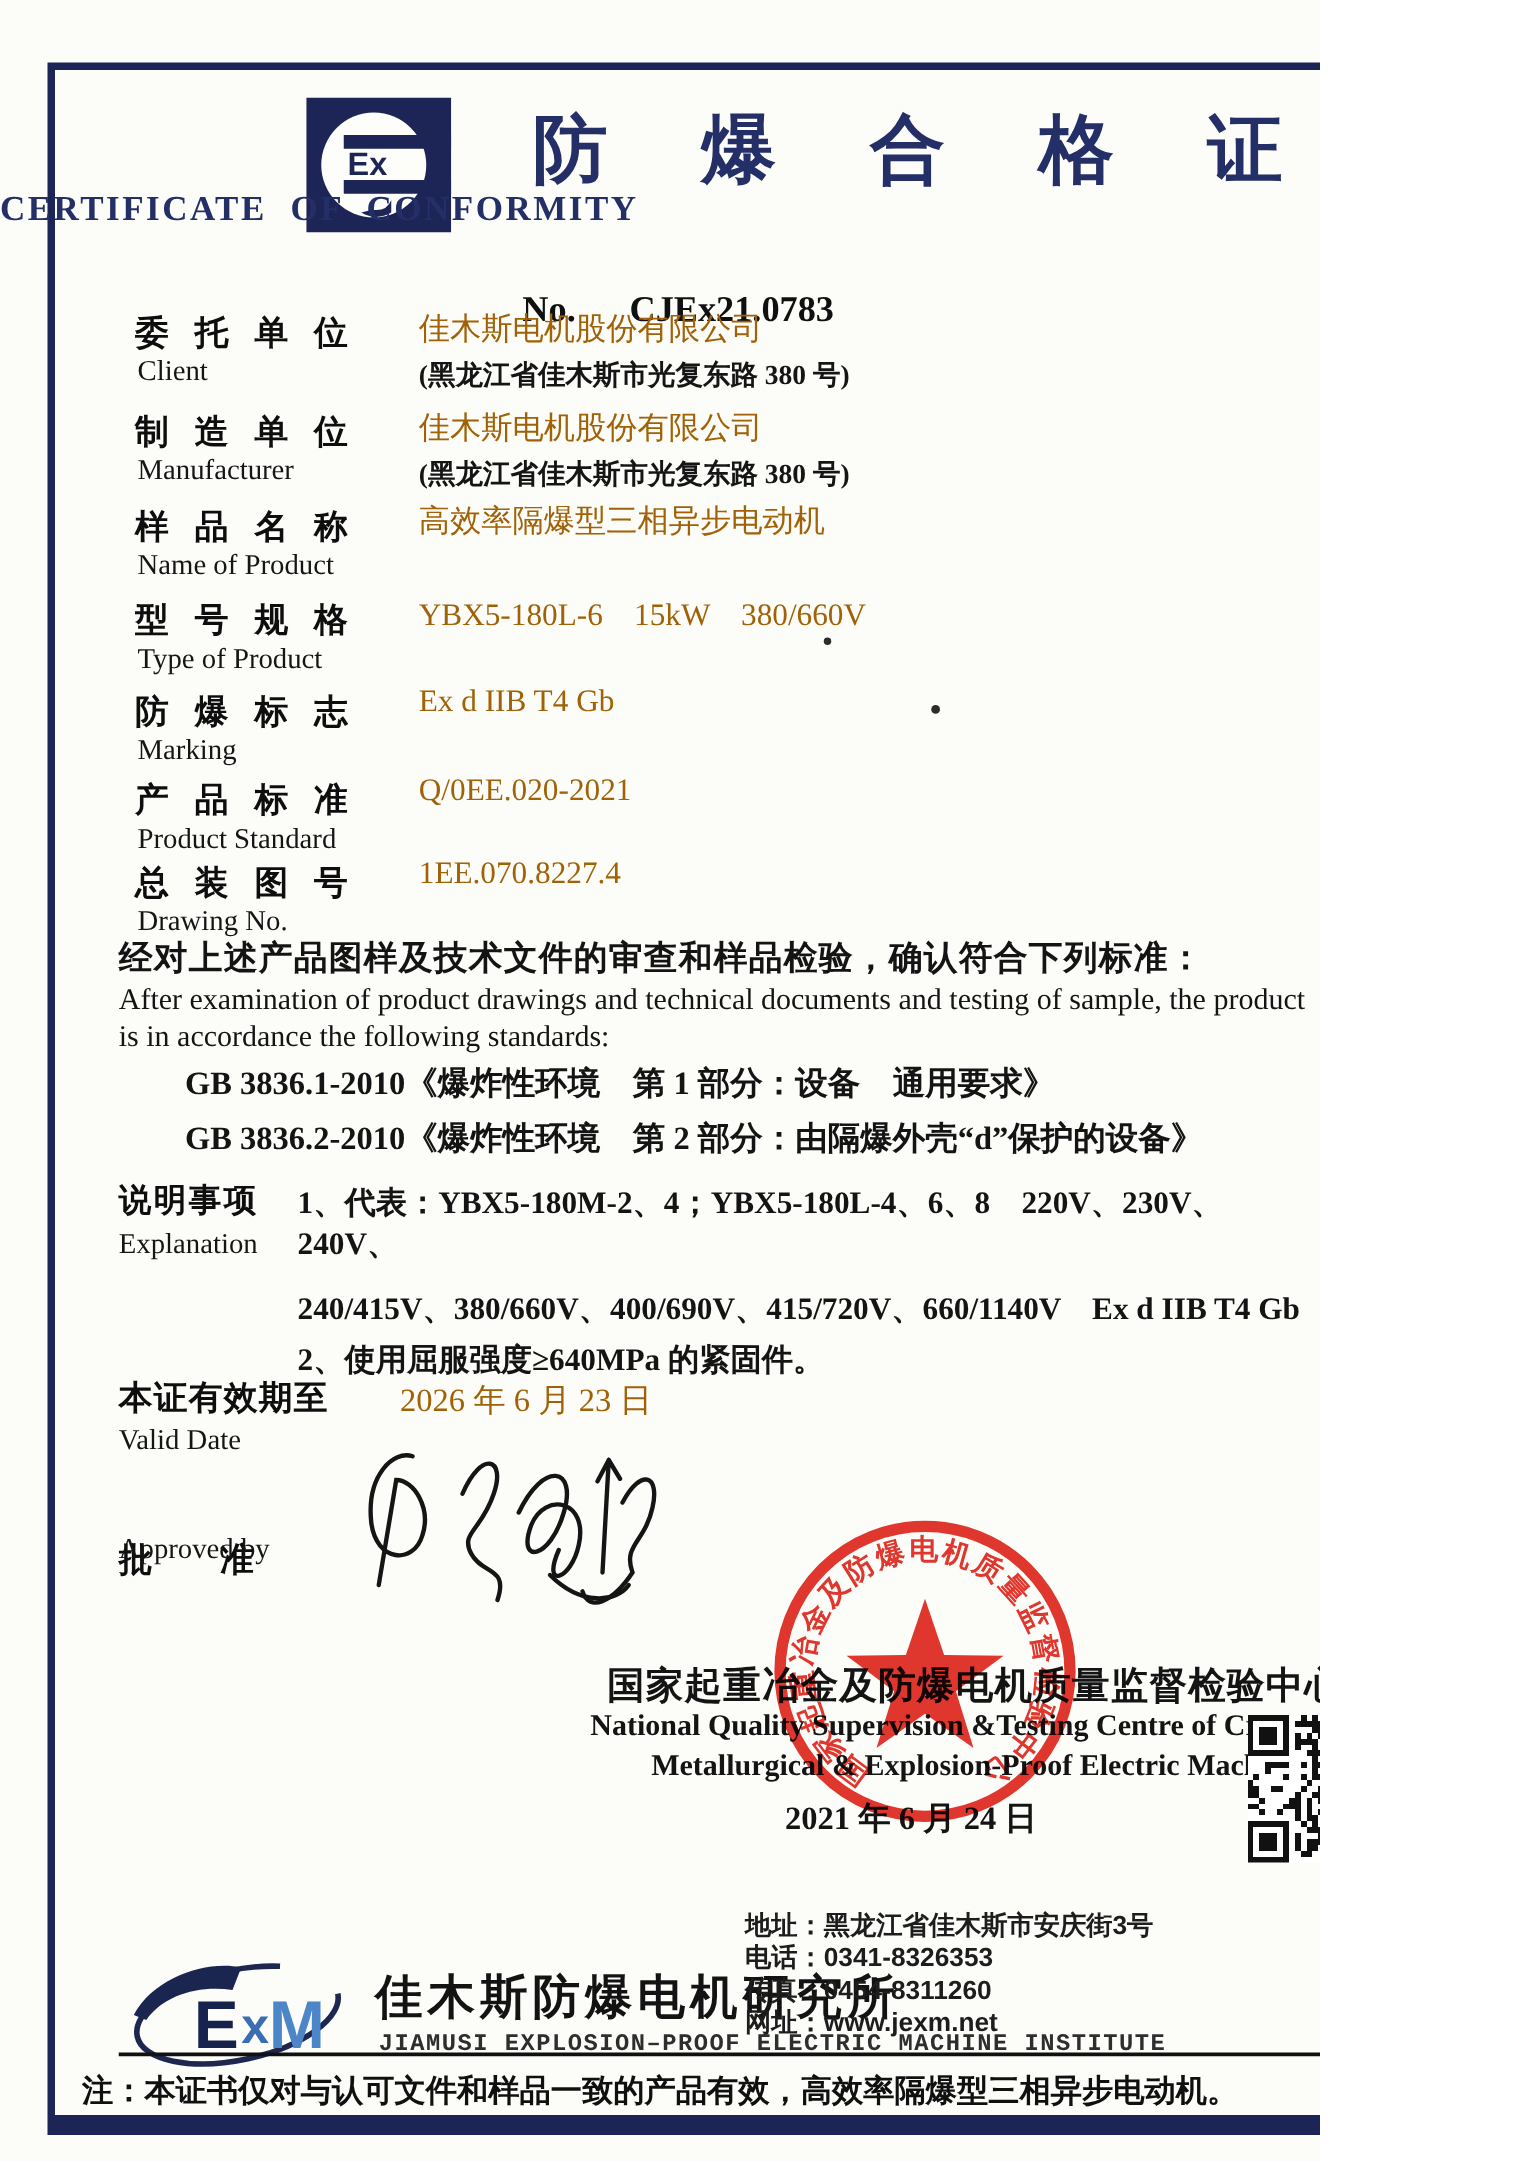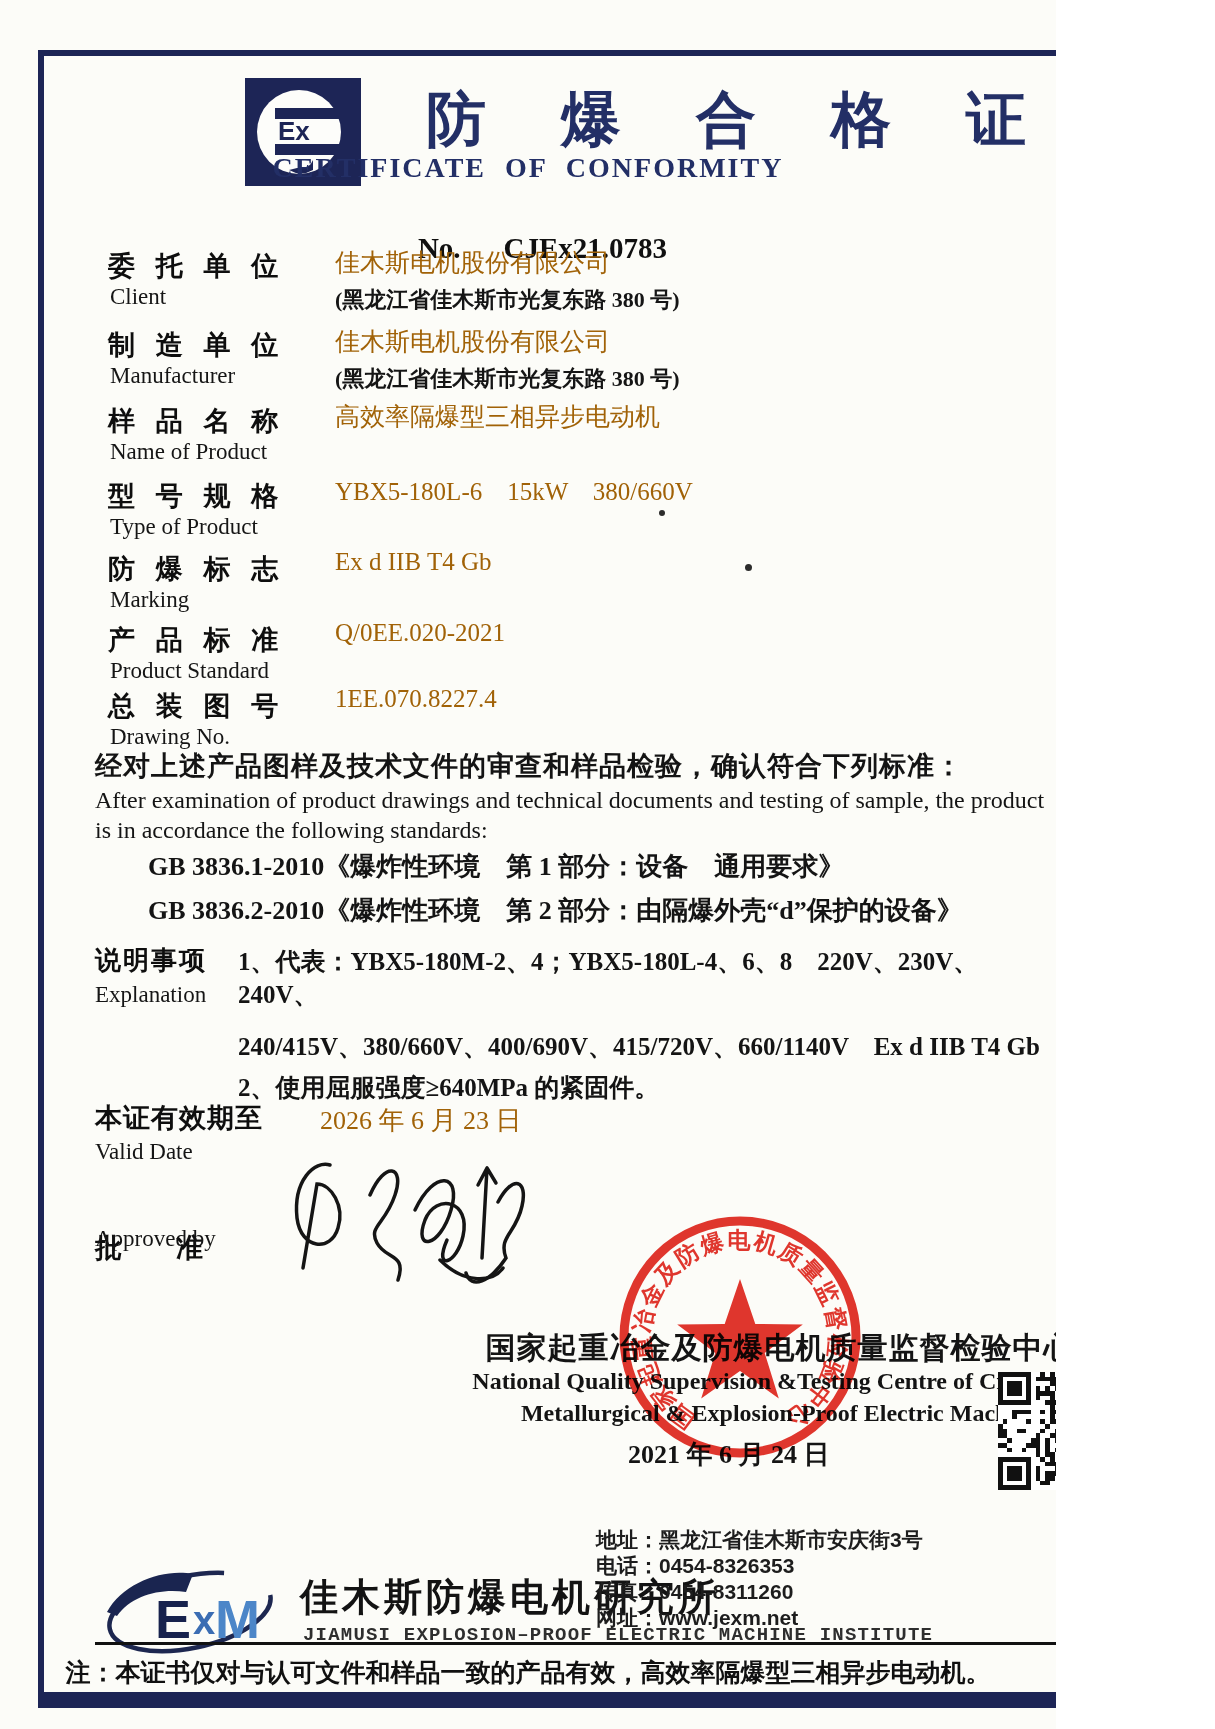--- a/index.html
+++ b/index.html
@@ -12,21 +12,21 @@
   .frame {
     position:absolute; left:38px; top:50px; width:1139px; height:1658px;
     box-sizing:border-box;
     border:6px solid #1d2556; border-bottom:16px solid #1d2556;
   }
   .title-cn {
     left:0; right:0; top:80px; text-align:right;
     font-size:60px; font-weight:bold; color:#232f66; letter-spacing:30px; text-indent:30px;
   }
   .title-en {
-    left:0; right:0; top:152px; text-align:center;
+    left:0; right:0; top:152px; text-align:left;
     font-size:28px; font-weight:bold; color:#232f66; letter-spacing:2px; word-spacing:10px;
   }
   .cert-no { left:0; right:0; top:199px; text-align:center; font-size:29px; font-weight:bold; color:#101010; }
   .cert-no .num { margin-left:43px; }
   .flabel { left:108px; font-size:27px; font-weight:bold; letter-spacing:7px; color:#0e0e0e; }
   .flabel-en { left:110px; font-size:23px; color:#151515; }
   .fvalue { left:335px; font-size:25px; font-weight:normal; color:#a16207; }
   .fvalue2 { left:335px; font-size:22px; font-weight:600; color:#151515; }
   .stmt-cn { left:95px; top:748px; font-size:27px; font-weight:bold; letter-spacing:1px; }
   .stmt-en { left:95px; font-size:24px; }
@@ -148,21 +148,21 @@
     <ellipse cx="95" cy="60" rx="82" ry="36" fill="none" stroke="#1d2750" stroke-width="4.5" stroke-dasharray="330 90" transform="rotate(-12 95 60)"></ellipse>
     <path d="M12,60 C28,30 70,16 98,22 L91,40 C64,36 36,44 22,64 Z" fill="#1a2550"></path>
     <text x="60" y="86" font-size="54" font-weight="bold" fill="#17224d" font-family="Liberation Sans, sans-serif">E</text>
     <text x="98" y="82" font-size="40" font-weight="bold" fill="#3b6db3" font-family="Liberation Sans, sans-serif">x</text>
     <text x="120" y="86" font-size="54" font-weight="bold" fill="#4c86c8" font-family="Liberation Sans, sans-serif">M</text>
   </svg>
   <div class="abs inst-cn">佳木斯防爆电机研究所</div>
   <div class="abs inst-en">JIAMUSI EXPLOSION–PROOF ELECTRIC MACHINE INSTITUTE</div>
 
   <div class="abs contact-line" style="top:1526px"><span>地址：</span><span>黑龙江省佳木斯市安庆街3号</span></div>
-  <div class="abs contact-line" style="top:1552px"><span>电话：</span><span>0454-8326353</span></div>
+  <div class="abs contact-line" style="top:1552px"><span>电话：</span><span>0341-8326353</span></div>
   <div class="abs contact-line" style="top:1578px"><span>传真：</span><span>0454-8311260</span></div>
   <div class="abs contact-line" style="top:1604px"><span>网址：</span><span>www.jexm.net</span></div>
 
   <svg class="qr-svg" id="qr-svg" width="118" height="118" viewBox="0 0 25 25" shape-rendering="crispEdges">
       <rect x="0" y="0" width="25" height="25" fill="#fff"></rect>
       <rect x="9" y="0" width="1" height="1" fill="#111"></rect>
       <rect x="11" y="0" width="1" height="1" fill="#111"></rect>
       <rect x="14" y="0" width="1" height="1" fill="#111"></rect>
       <rect x="15" y="0" width="1" height="1" fill="#111"></rect>
       <rect x="16" y="0" width="1" height="1" fill="#111"></rect>

